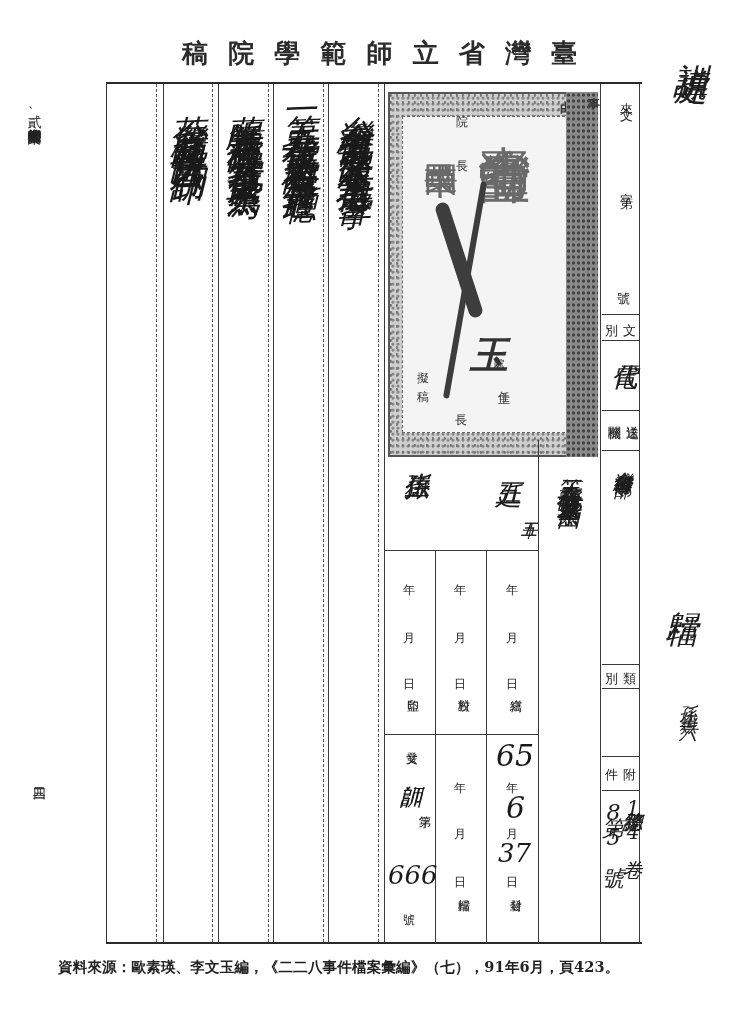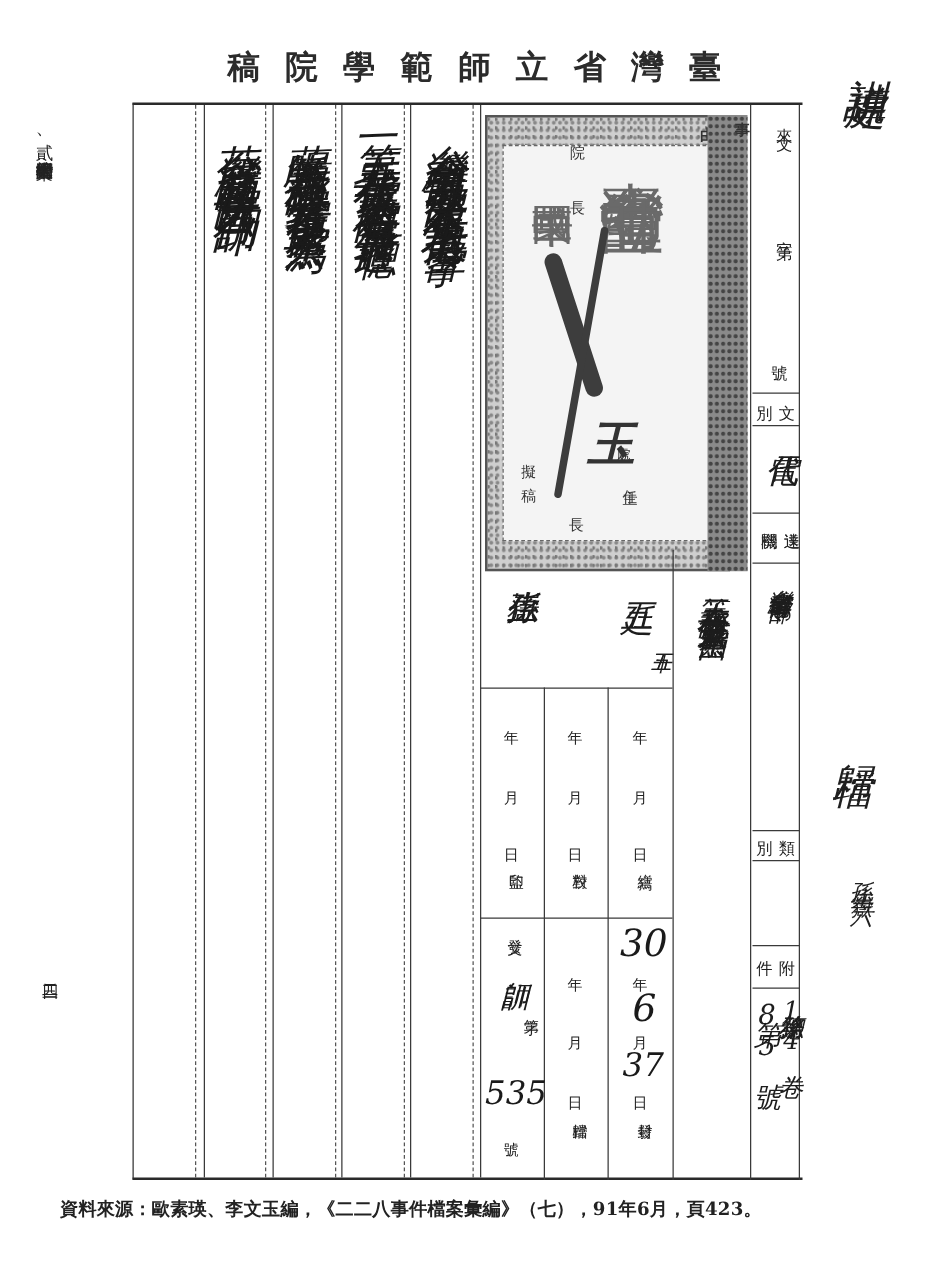--- a/index.html
+++ b/index.html
@@ -87,21 +87,21 @@
 
     
     .grid-label { position: absolute; font-size: 12px; color: #222; }
     .grid-hand { position: absolute; font-style: italic; color: #1a1a1a; font-size: 30px; }
 
     
     .annot { position: absolute; font-style: italic; color: #1f1f1f; }
 
     
     .source-line {
-      position: absolute; left: 48px; top: 958px; width: 680px;
+      position: absolute; left: 58px; top: 958px; width: 680px;
       font-family: "DejaVu Serif", serif; font-size: 14.5px; font-weight: bold; color: #222;
       white-space: nowrap; letter-spacing: 0.2px;
     }
   </style>
 </head>
 <body>
 
 <div class="form-title">
   <span>稿</span>
   <span>院</span>
@@ -208,29 +208,29 @@
 <span class="grid-label vtext" style="left:455px; top:690px;">校對</span>
 
 <span class="grid-label" style="left:506px; top:582px;">年</span>
 <span class="grid-label" style="left:506px; top:630px;">月</span>
 <span class="grid-label" style="left:506px; top:676px;">日</span>
 <span class="grid-label vtext" style="left:507px; top:690px;">繕寫</span>
 
 <span class="grid-label vtext" style="left:403px; top:742px;">發文</span>
 <span class="grid-hand vtext" style="left:396px; top:768px; font-size:22px;">師訓</span>
 <span class="grid-label vtext" style="left:416px; top:806px;">字第</span>
-<span class="grid-hand" style="left:388px; top:860px; font-size:26px;">535</span>
+<span class="grid-hand" style="left:388px; top:860px; font-size:26px;">666</span>
 <span class="grid-label" style="left:403px; top:912px;">號</span>
 
 <span class="grid-label" style="left:454px; top:780px;">年</span>
 <span class="grid-label" style="left:454px; top:826px;">月</span>
 <span class="grid-label" style="left:454px; top:874px;">日</span>
 <span class="grid-label vtext" style="left:455px; top:890px;">歸檔</span>
 
-<span class="grid-hand" style="left:496px; top:738px;">30</span>
+<span class="grid-hand" style="left:496px; top:738px;">65</span>
 <span class="grid-label" style="left:506px; top:780px;">年</span>
 <span class="grid-hand" style="left:506px; top:790px;">6</span>
 <span class="grid-label" style="left:506px; top:826px;">月</span>
 <span class="grid-hand" style="left:498px; top:838px; font-size:26px;">37</span>
 <span class="grid-label" style="left:506px; top:874px;">日</span>
 <span class="grid-label vtext" style="left:507px; top:890px;">封發</span>
 
 <div class="annot vtext" style="left:668px; top:36px; font-size:34px; letter-spacing:4px;">訓導處</div>
 <div class="annot vtext" style="left:660px; top:586px; font-size:32px; letter-spacing:4px;">歸檔</div>
 <div class="annot vtext" style="left:676px; top:690px; font-size:18px; letter-spacing:6px;">孫生嶽六一</div>

